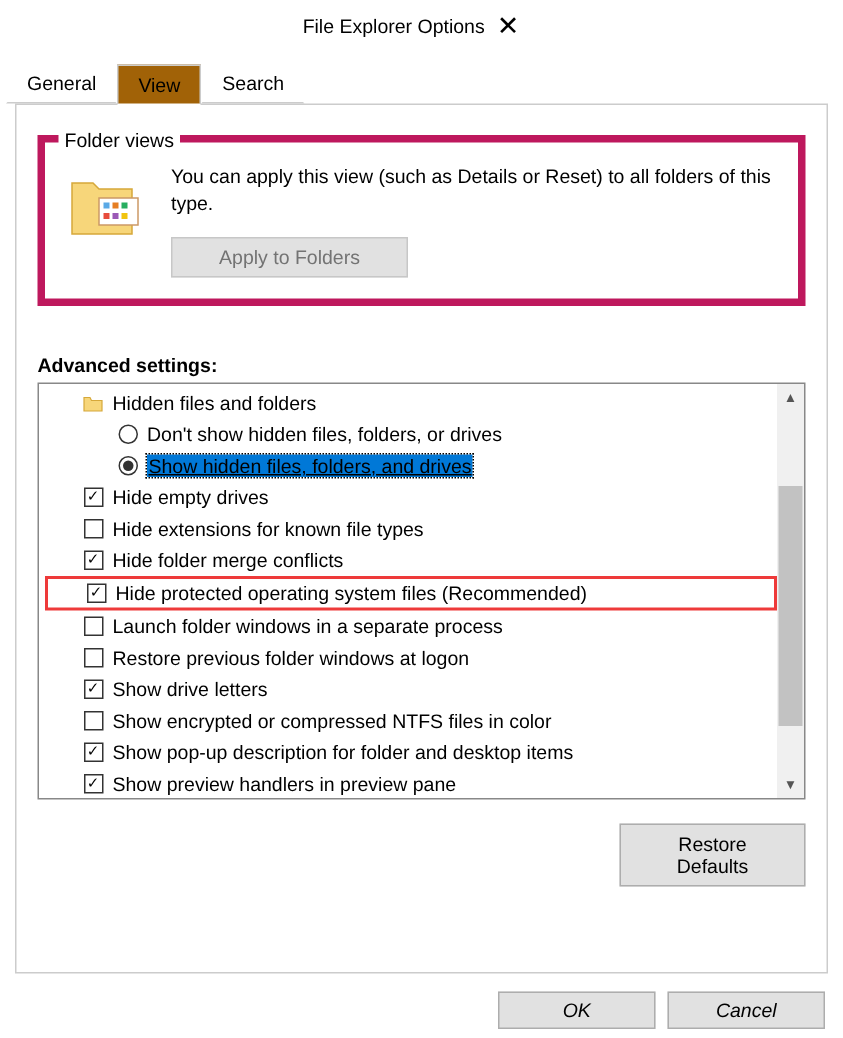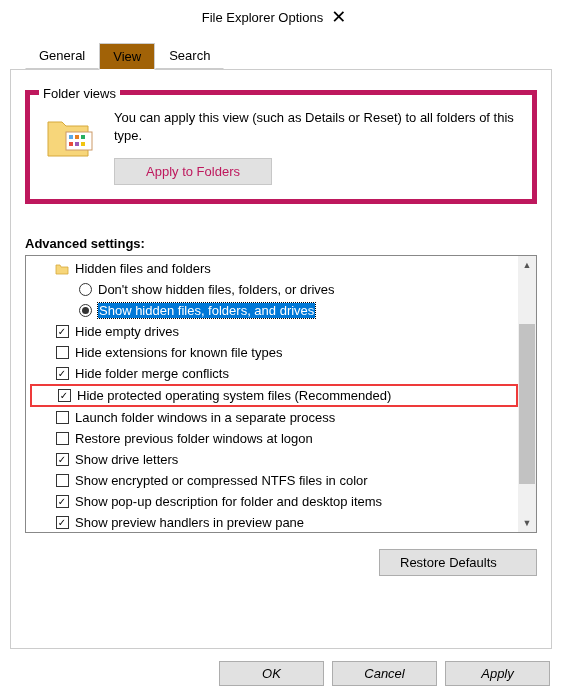--- a/index.html
+++ b/index.html
@@ -1,60 +1,60 @@
 <!DOCTYPE html>
 <html><head>
   <meta charset="utf-8">
   <style>
     * { box-sizing: border-box; margin: 0; padding: 0; font-family: "Segoe UI", Tahoma, sans-serif; font-size: 13px; }
     body { background: #fff; width: 562px; height: 692px; overflow: hidden; color: #000; }
     
     .titlebar { display: flex; justify-content: center; align-items: center; padding: 6px 12px 6px 6px; }
     .close-x { font-size: 18px; font-weight: 300; cursor: pointer; padding: 0 8px; }
     
-    .tabs { display: flex; padding-left: 25px; margin-top: 8px; }
+    .tabs { display: flex; padding-left: 4px; margin-top: 8px; }
     .tab { padding: 5px 13px; border: 1px solid transparent; cursor: pointer; position: relative; }
     .tab.active { border: 1px solid #ccc; border-bottom: 1px solid #fff; background: #a16207; z-index: 2; top: 1px; }
     .tab:not(.active) { border-bottom: 1px solid #ccc; }
     
     .tab-content { border: 1px solid #ccc; margin: 0 10px; padding: 14px 14px 0 14px; position: relative; top: 0; height: 580px;}
     
     .groupbox { border: 5px solid #be185d; padding: 14px 12px 14px 12px; position: relative; margin-top: 6px; }
     .groupbox-title { position: absolute; top: -9px; left: 9px; background: #fff; padding: 0 4px; font-size: 13px; }
     .groupbox-inner { display: flex; gap: 12px; align-items: flex-start; }
     .folder-icon-box { width: 60px; height: 56px; display: flex; align-items: center; justify-content: center; flex-shrink: 0; }
     .right-side { flex: 1; }
     .desc-text { line-height: 1.35; margin-bottom: 14px; }
     .btn-row { display: flex; gap: 20px; }
     .btn { padding: 5px 0; width: 158px; text-align: center; cursor: pointer; font-size: 13px; background: #e1e1e1; border: 1px solid #adadad;}
-    .btn.disabled { color: #be185d; background: #e1e1e1; border: 1px solid #c7c7c7; }
+    .btn.disabled { color: #737373; background: #e1e1e1; border: 1px solid #c7c7c7; }
     .btn.focused { background: #fff; border: 2px solid #0078d7; padding: 4px 0;}
     
     .adv-label { margin-top: 32px; margin-bottom: 4px; font-weight: bold; }
     .listbox { border: 1px solid #888; height: 278px; display: flex; justify-content: flex-end; }
     .list-inner { flex: 1; overflow: hidden; padding: 2px 0 0 4px; }
     .scrollbar { width: 18px; background: #f0f0f0; display: flex; flex-direction: column; }
     .sb-btn { height: 18px; display: flex; align-items: center; justify-content: center; font-size: 9px; color: #555; cursor: pointer; }
     .sb-track { flex: 1; position: relative; }
     .sb-thumb { position: absolute; left: 1px; right: 1px; top: 50px; height: 160px; background: #c2c2c2; }
     
     .tree-row { display: flex; align-items: center; height: 21px; white-space: nowrap; }
     .tree-row.indent1 { padding-left: 24px; }
     .tree-row.indent2 { padding-left: 47px; }
     .tree-row.redbox { border: 2px solid #ee3a3a; height: 23px; }
     .row-icon { width: 16px; height: 16px; display: inline-flex; align-items: center; justify-content: center; margin-right: 5px; flex-shrink:0; }
     .row-label { }
-    .row-label.selected { background: #0078d7; color: #ffffff; outline: 1px dotted #000; padding: 0 1px;}
+    .row-label.selected { background: #0078d7; color: #000000; outline: 1px dotted #000; padding: 0 1px; text-decoration: underline;}
     
     .checkbox { width: 13px; height: 13px; border: 1px solid #333; display: inline-flex; align-items: center; justify-content: center; font-size: 10px; line-height: 1; background:#fff;}
     .radio { width: 13px; height: 13px; border: 1.3px solid #333; border-radius: 50%; display: inline-flex; align-items: center; justify-content: center; background:#fff;}
     .radio.checked::after { content:""; width: 7px; height: 7px; background: #333; border-radius: 50%; }
     
     .restore-row { display: flex; justify-content: flex-end; margin-top: 16px; }
-    .restore-btn { padding: 5px 20px; background: #e1e1e1; border: 1px solid #adadad; cursor: pointer; width: 158px; }
+    .restore-btn { padding: 5px 20px; background: #e1e1e1; border: 1px solid #adadad; cursor: pointer; width: 124px; text-align:center;}
     
     .bottom-btns { display: flex; justify-content: flex-end; gap: 8px; padding: 8px 12px 0 0; margin-top: 4px; font-style: italic;}
     .bottom-btns .btn2 { width: 105px; padding: 4px 0; text-align:center; background: #e1e1e1; border: 1px solid #adadad; cursor: pointer;}
   </style>
 </head>
 <body>
 
 <div class="titlebar">
   <span>File Explorer Options</span>
   <span class="close-x">✕</span>
@@ -188,14 +188,13 @@
 
   <div class="restore-row">
     <div class="restore-btn">Restore Defaults</div>
   </div>
 
 </div>
 
 <div class="bottom-btns">
   <div class="btn2">OK</div>
   <div class="btn2">Cancel</div>
-  <div class="btn2">Apply</div>
 </div>
 
 </body></html>

